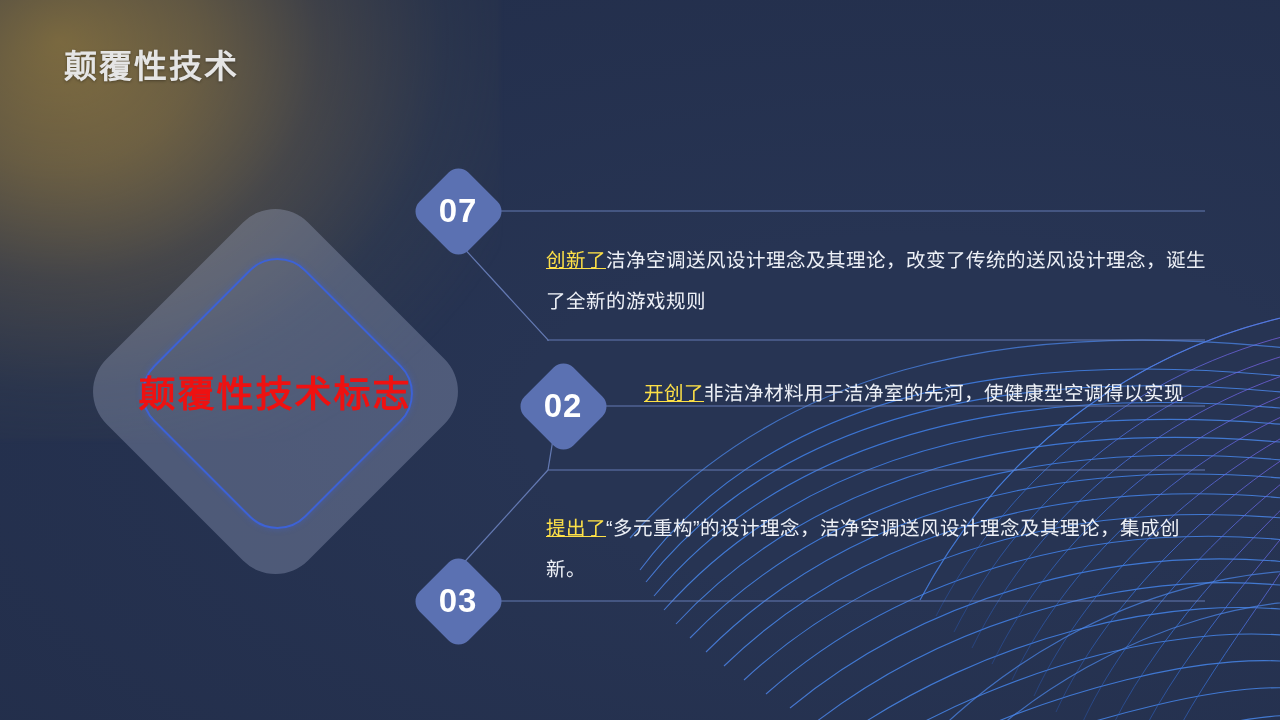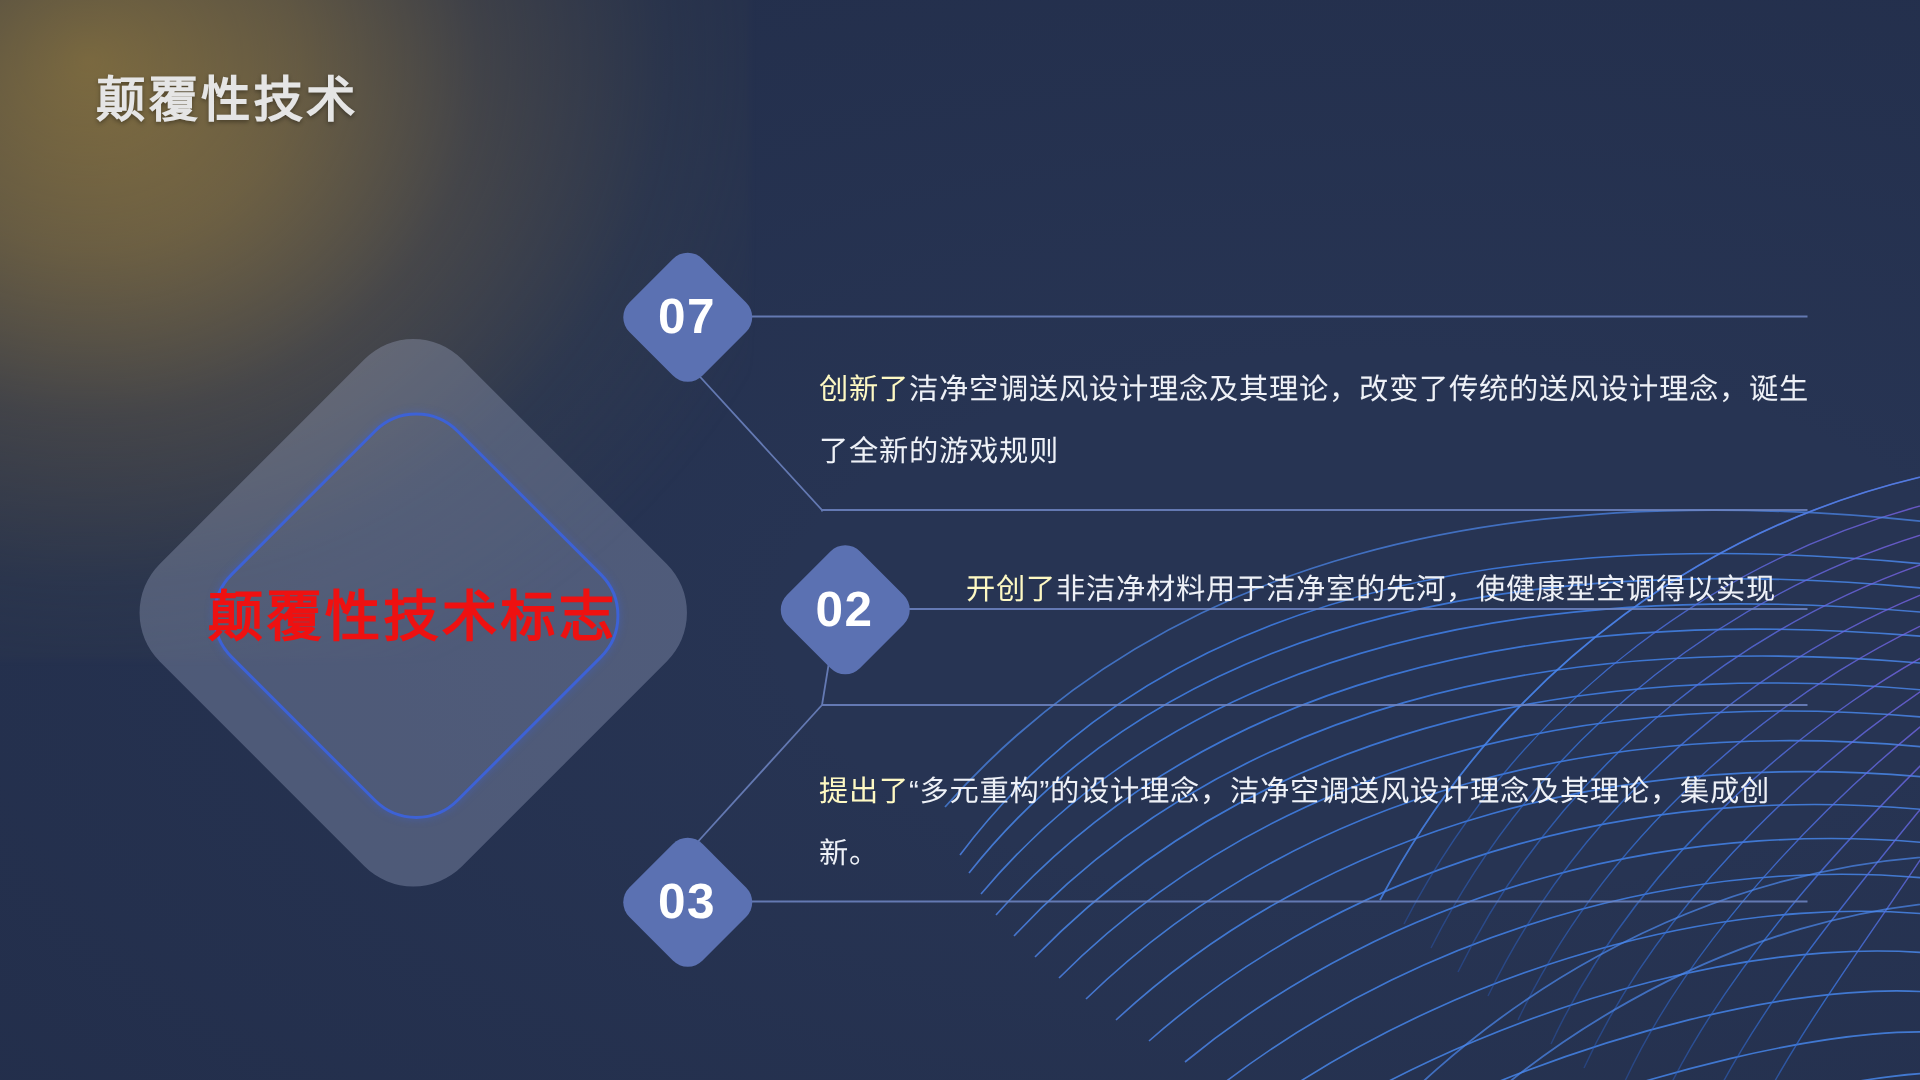--- a/index.html
+++ b/index.html
@@ -61,21 +61,21 @@
     font-size: 33px;
     font-weight: bold;
     color: #e5e5e5;
     letter-spacing: 2px;
     text-shadow: 0 1px 3px rgba(0,0,0,0.35);
   }
   
   .diamond-wrap {
     position: absolute;
     left: 73px;
-    top: 206px;
+    top: 189px;
     width: 404px;
     height: 404px;
   }
   .diamond-outer {
     position: absolute;
     left: 60px;
     top: 60px;
     width: 285px;
     height: 285px;
     border-radius: 46px;
@@ -137,21 +137,22 @@
   }
   
   .para {
     position: absolute;
     color: #eef1f7;
     font-size: 19.5px;
     line-height: 41px;
     letter-spacing: 0.5px;
   }
   .lead {
-    color: #fef9c3;
+    color: #fde047;
+    text-decoration: underline;
   }
 </style>
 </head>
 <body>
 
 <div id="slide">
 
   <div class="bg-base"></div>
   <div class="bg-glow"></div>
   <div class="bg-vignette"></div>

